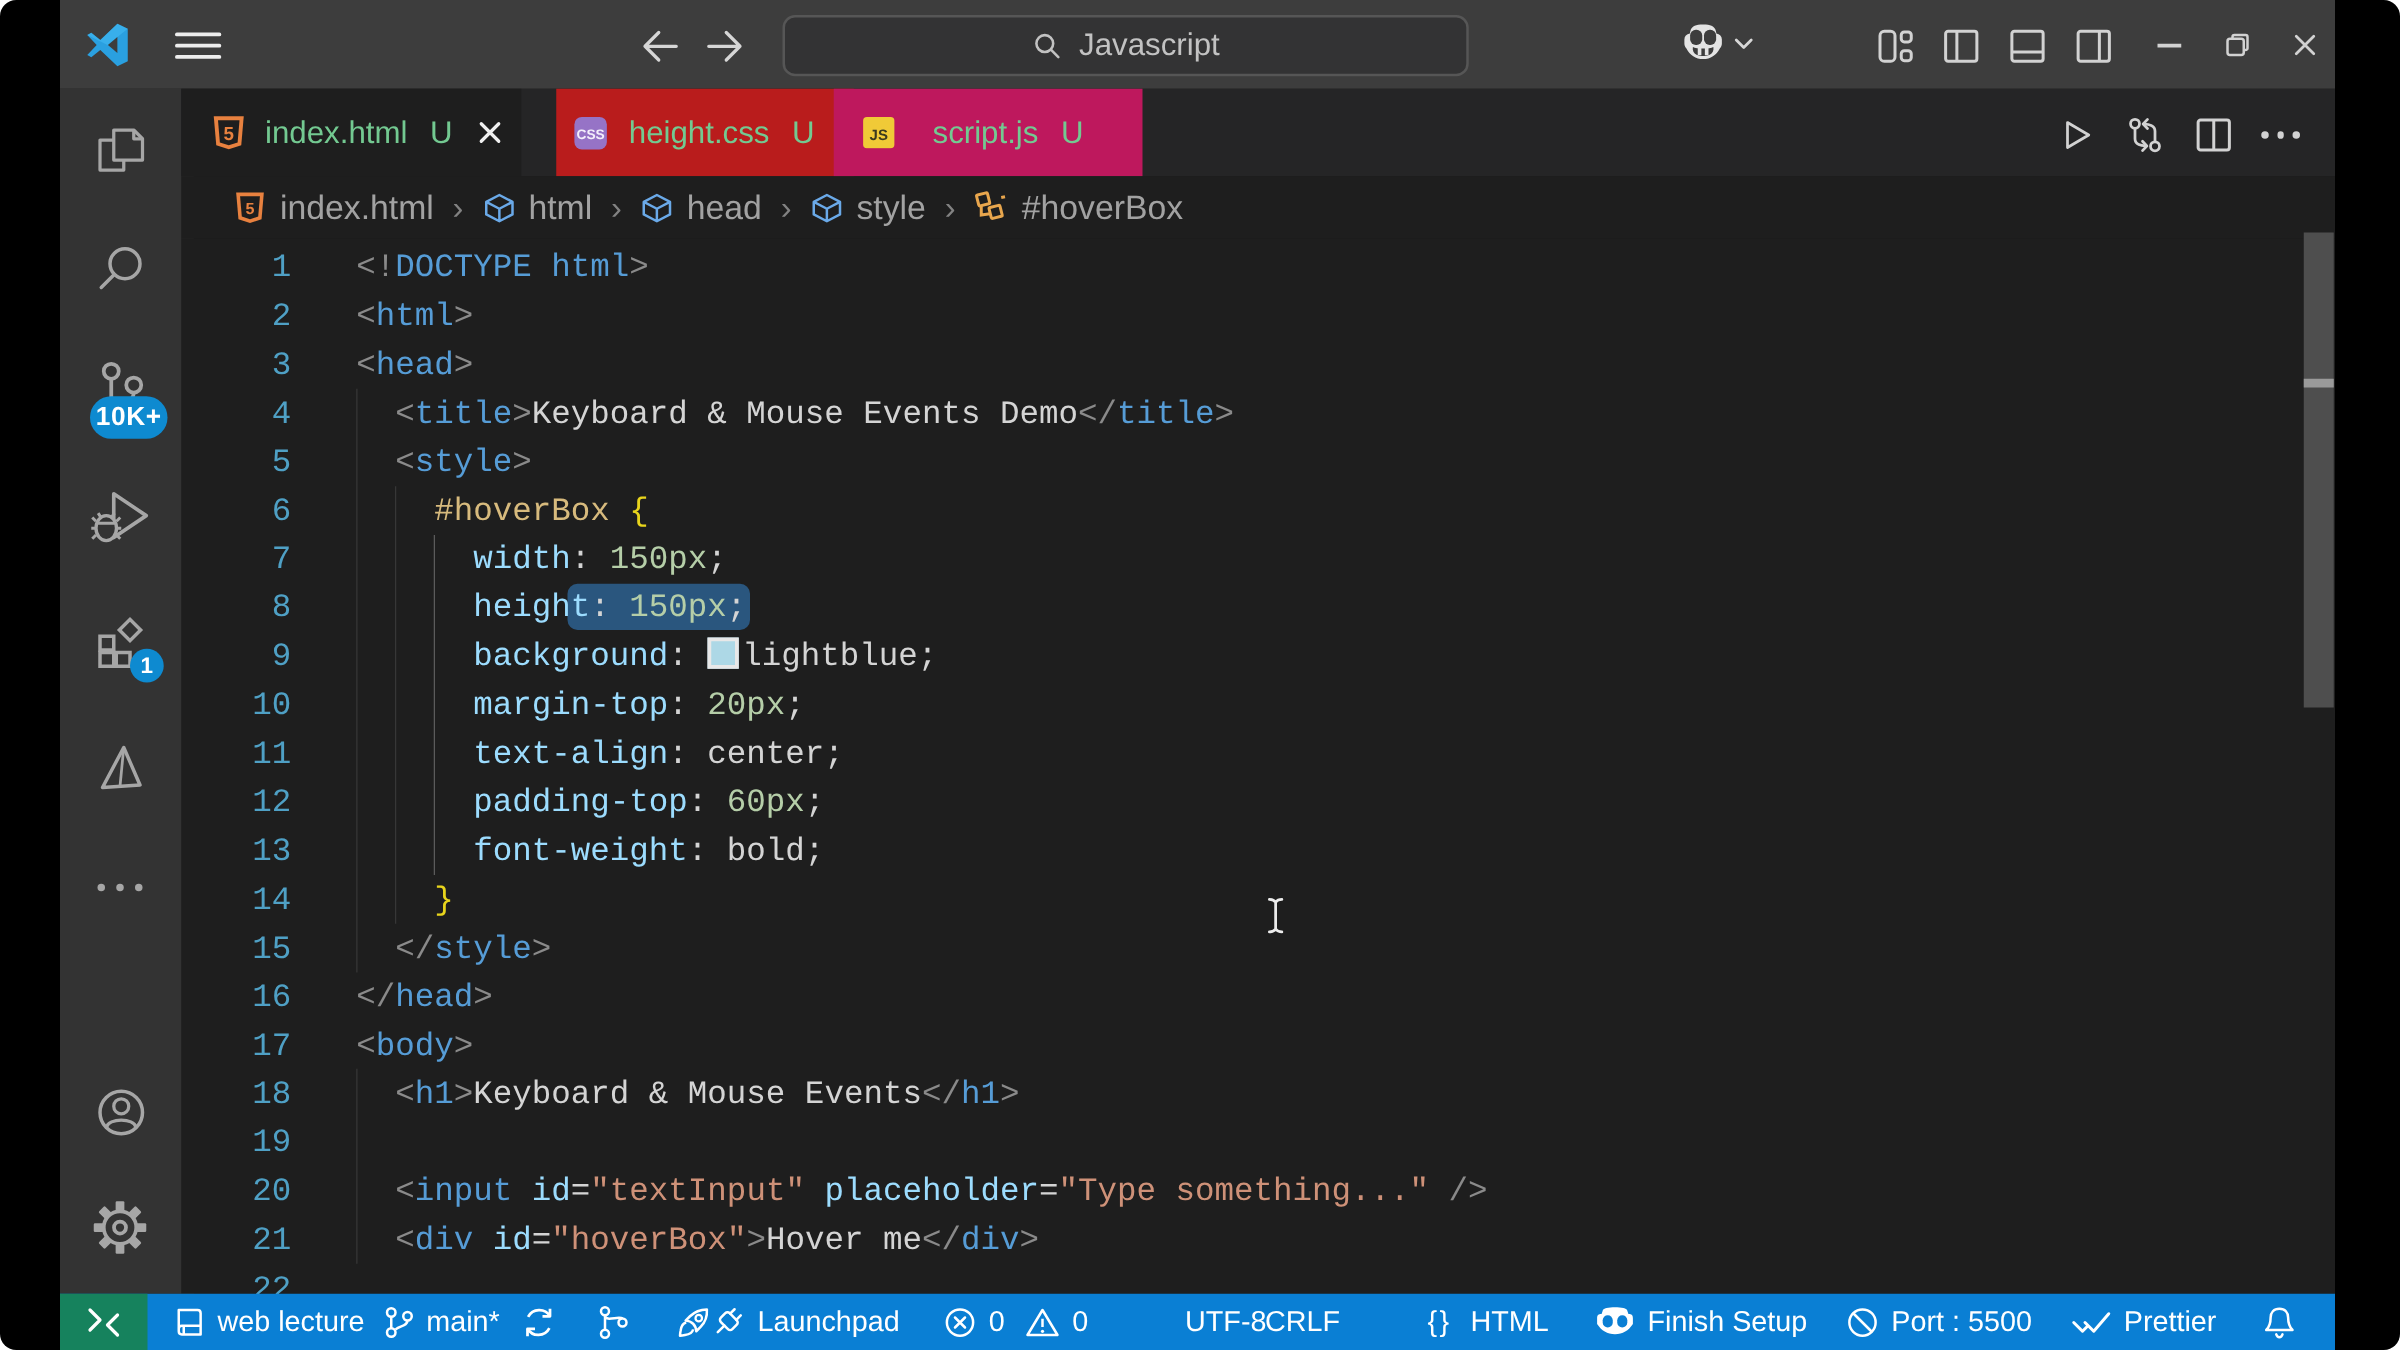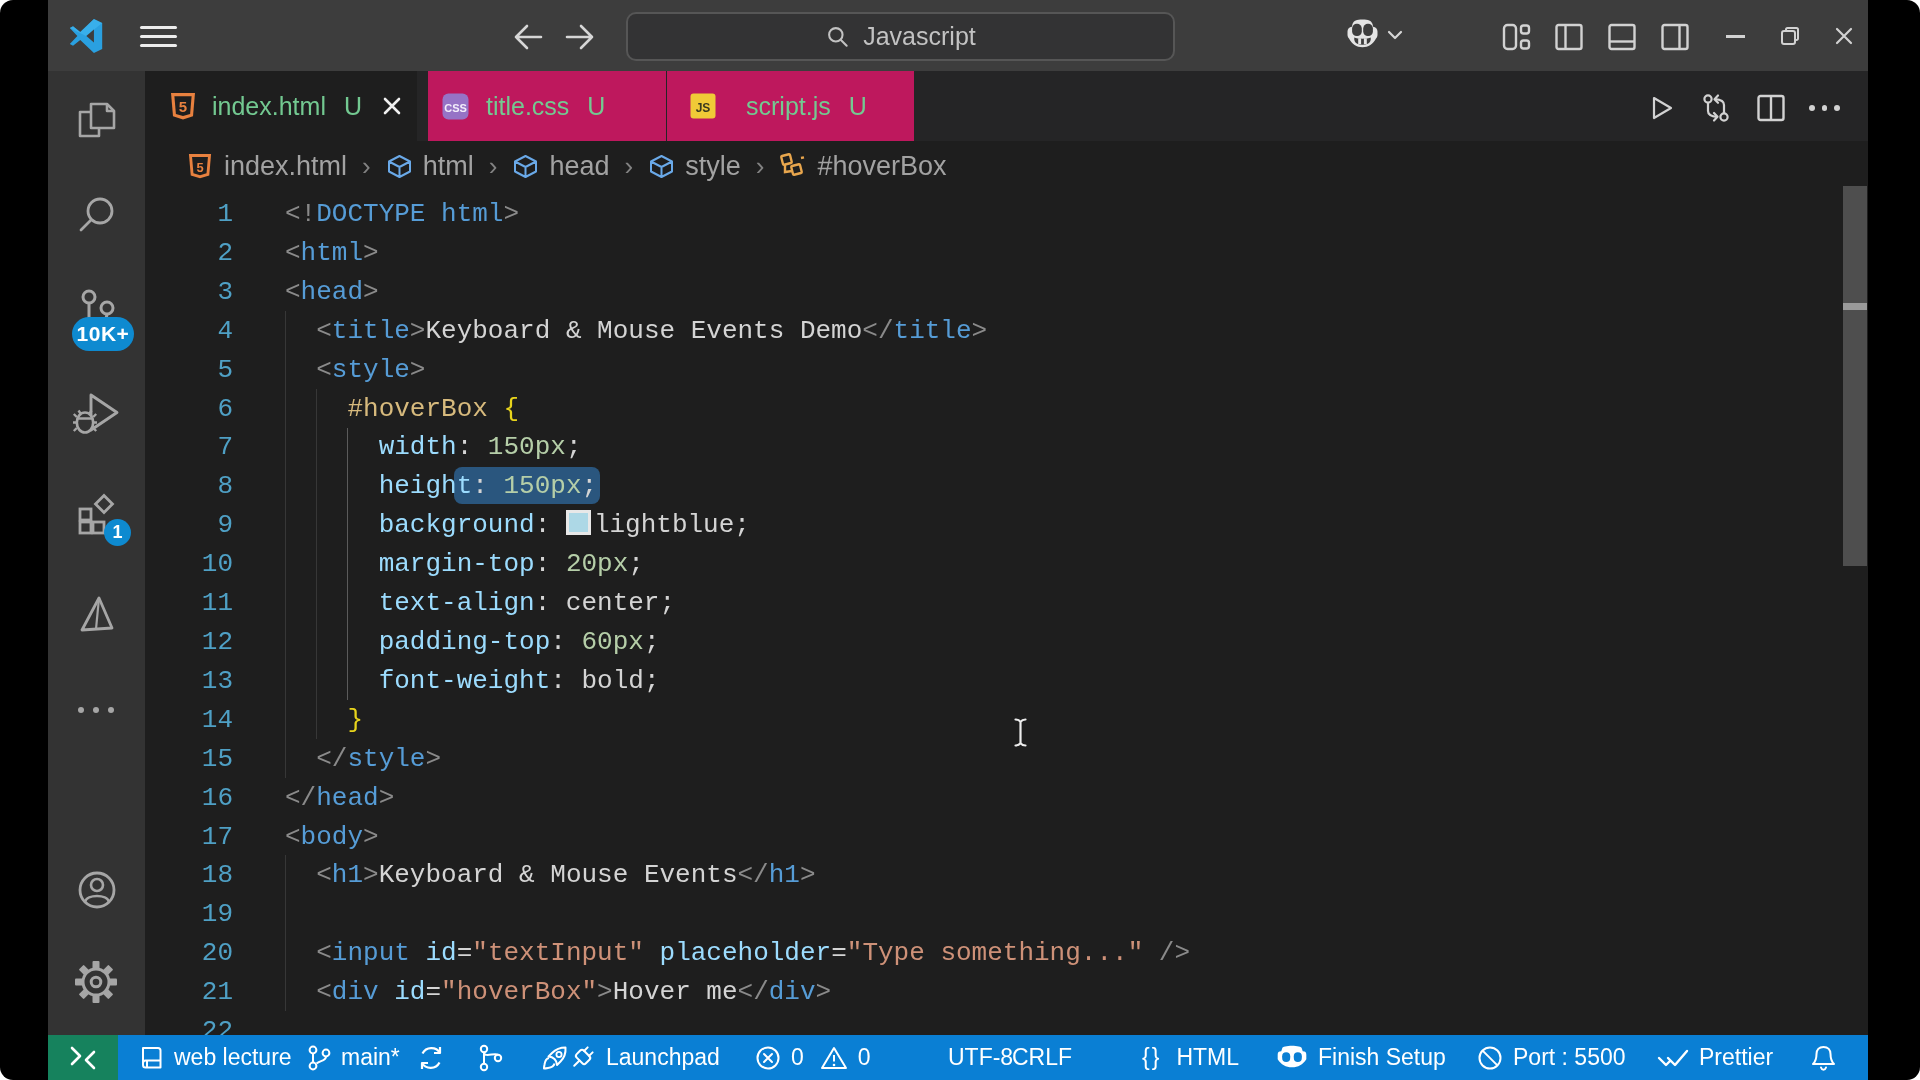--- a/index.html
+++ b/index.html
@@ -214,26 +214,26 @@
         <path fill="#e8813f" d="M1 1 H25 L23 24.2 L13 27.4 L3 24.2 Z"></path>
         <path fill="#1e1e1e" d="M4.4 4.2 H21.6 L20.1 21.9 L13 24.1 L5.9 21.9 Z"></path>
         <text x="13" y="20" font-size="15" font-weight="bold" fill="#e8813f" text-anchor="middle" font-family="Liberation Sans">5</text>
       </svg>
       <span class="tabname" style="margin-left:16px">index.html</span>
       <span class="u">U</span>
       <svg style="margin-left:20px" width="20" height="20" viewBox="0 0 20 20">
         <path d="M3 3 L17 17 M17 3 L3 17" stroke="#f0f0f0" stroke-width="2.6" stroke-linecap="round"></path>
       </svg>
     </div>
-    <div class="tab" style="left:283px;width:238px;background:#be185d">
+    <div class="tab" style="left:300px;width:238px;background:#b91c1c">
       <svg style="margin-left:14px" width="27" height="27" viewBox="0 0 27 27">
         <rect x="0.5" y="0.5" width="26" height="26" rx="6" fill="#9673c6"></rect>
         <text x="13.5" y="18.5" font-size="11" font-weight="bold" fill="#f3eefb" text-anchor="middle" font-family="Liberation Sans">CSS</text>
       </svg>
-      <span class="tabname" style="margin-left:17px">title.css</span>
+      <span class="tabname" style="margin-left:17px">height.css</span>
       <span class="u">U</span>
     </div>
     <div class="tab" style="left:522px;width:247px;background:#be185d">
       <svg style="margin-left:23px" width="26" height="26" viewBox="0 0 26 26">
         <rect x="0.5" y="0.5" width="25" height="25" rx="3" fill="#f0ca37"></rect>
         <text x="13" y="19" font-size="12" font-weight="bold" fill="#3a3a1f" text-anchor="middle" font-family="Liberation Sans">JS</text>
       </svg>
       <span class="tabname" style="margin-left:30px">script.js</span>
       <span class="u">U</span>
     </div>

